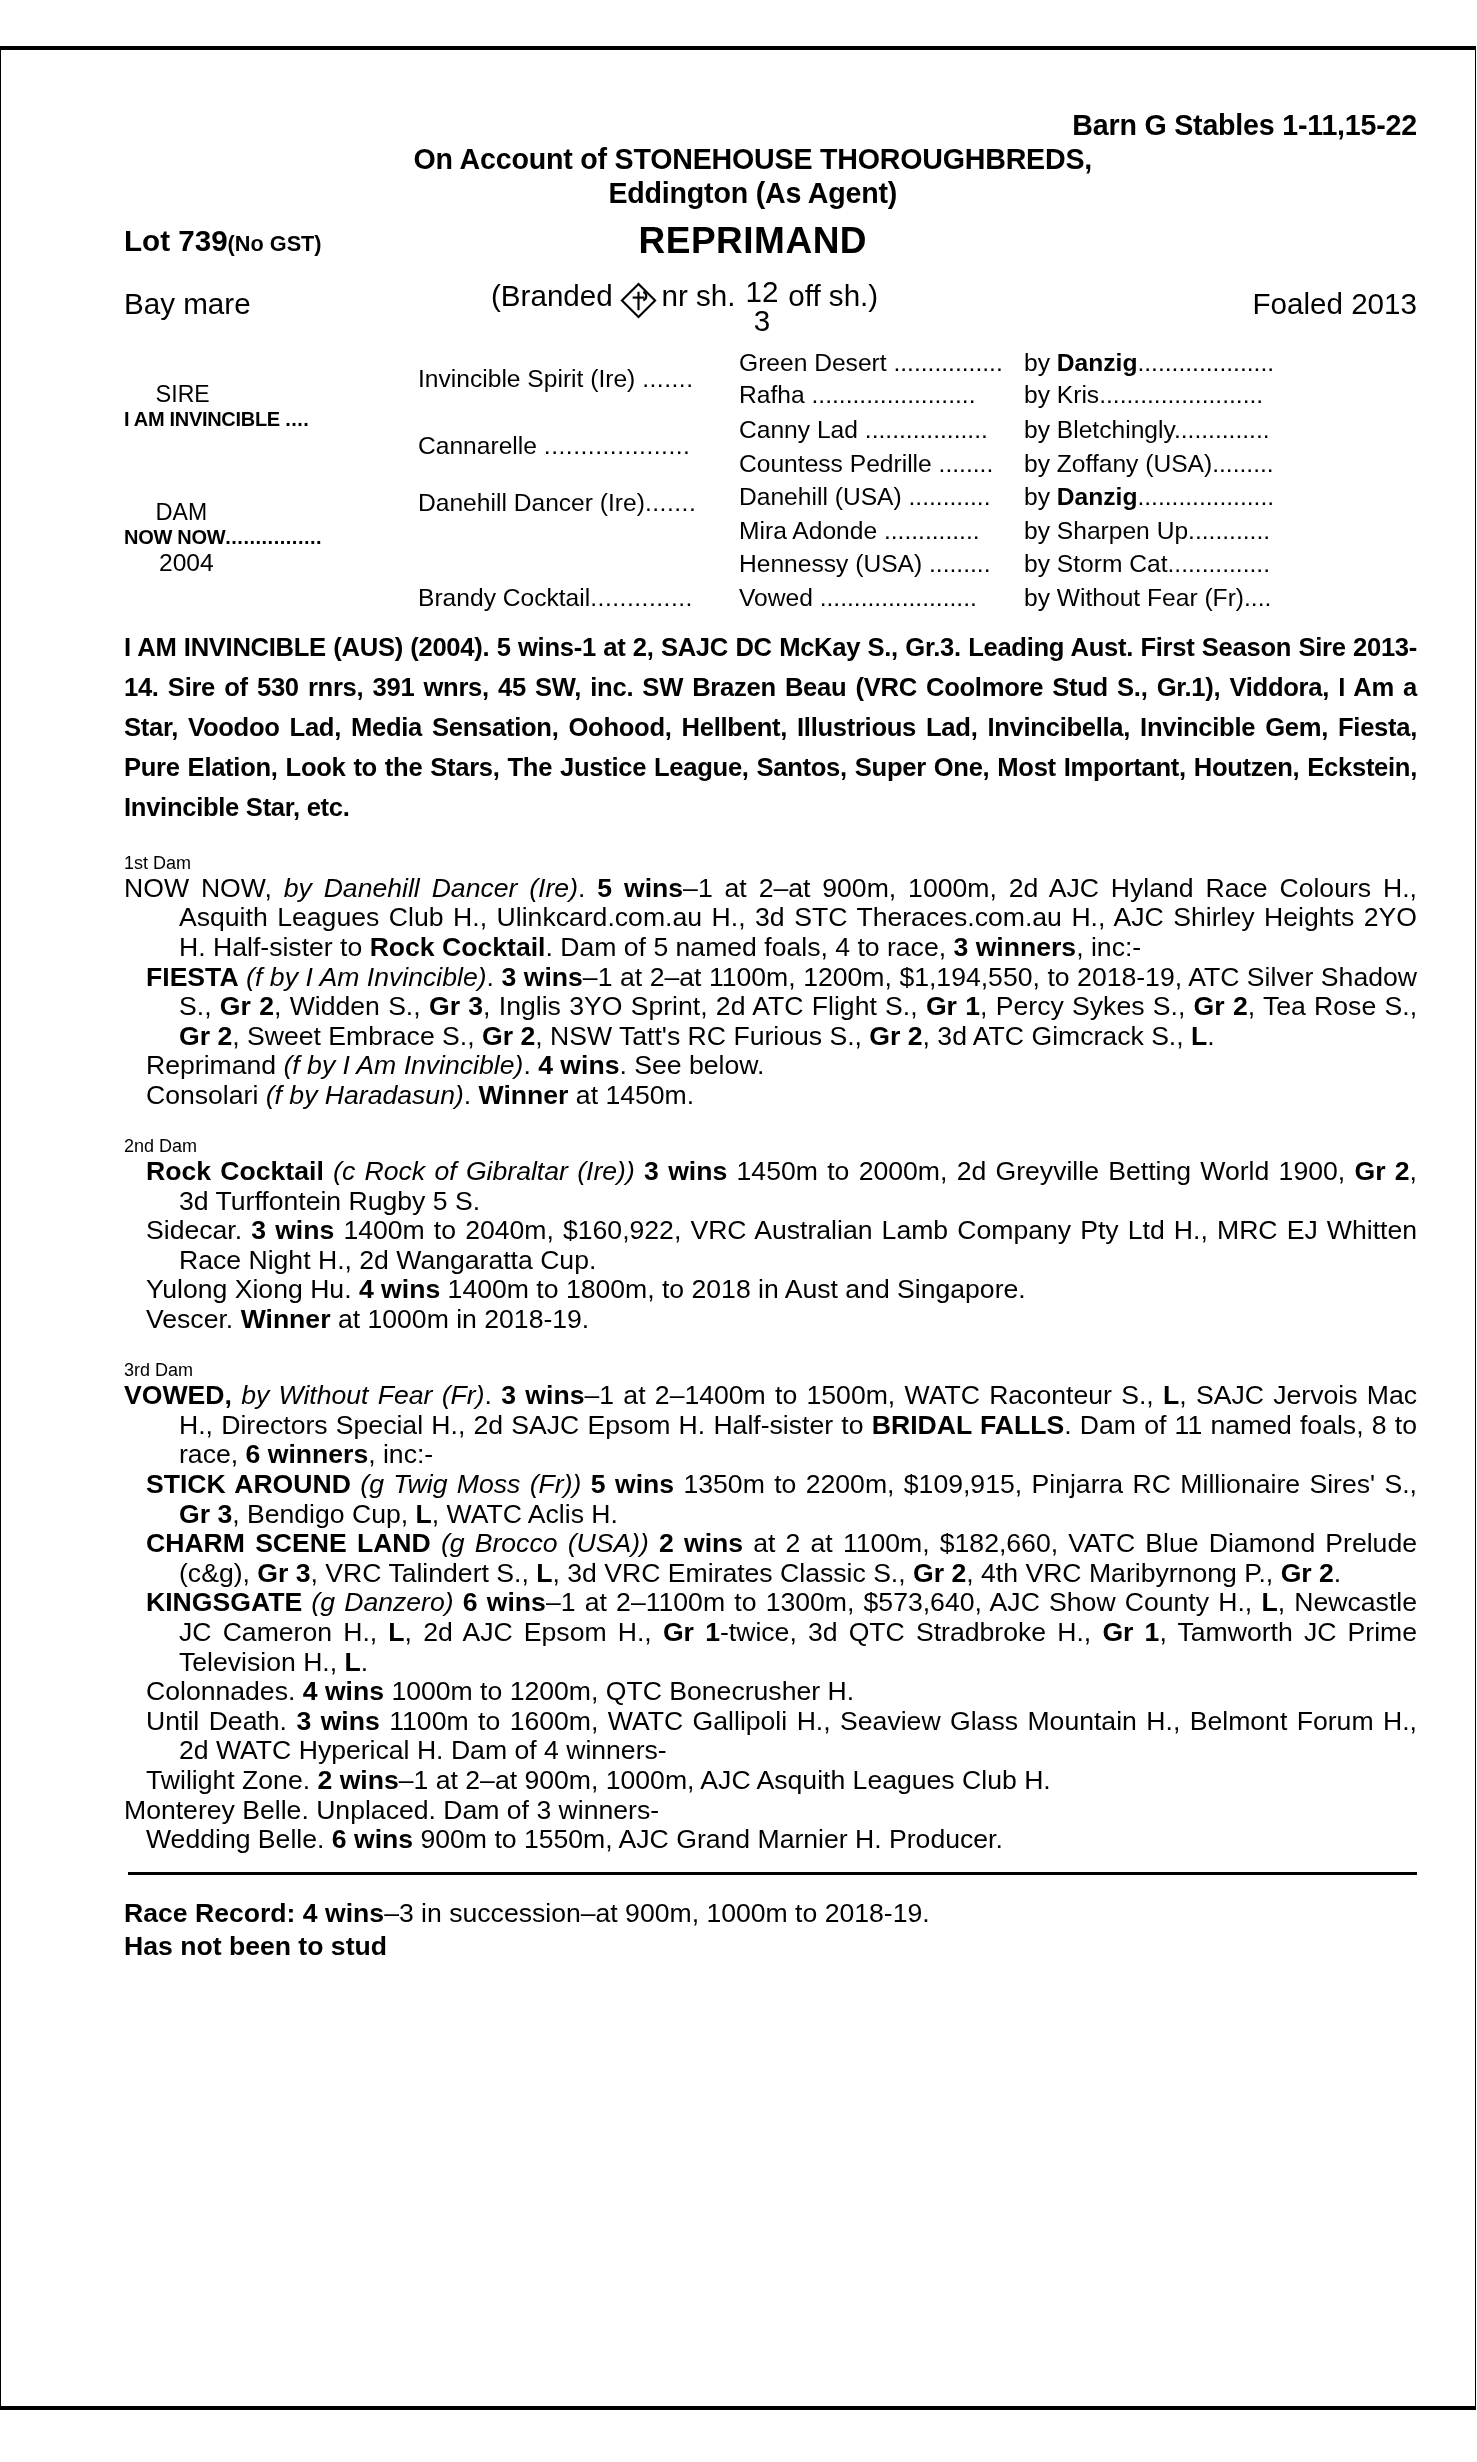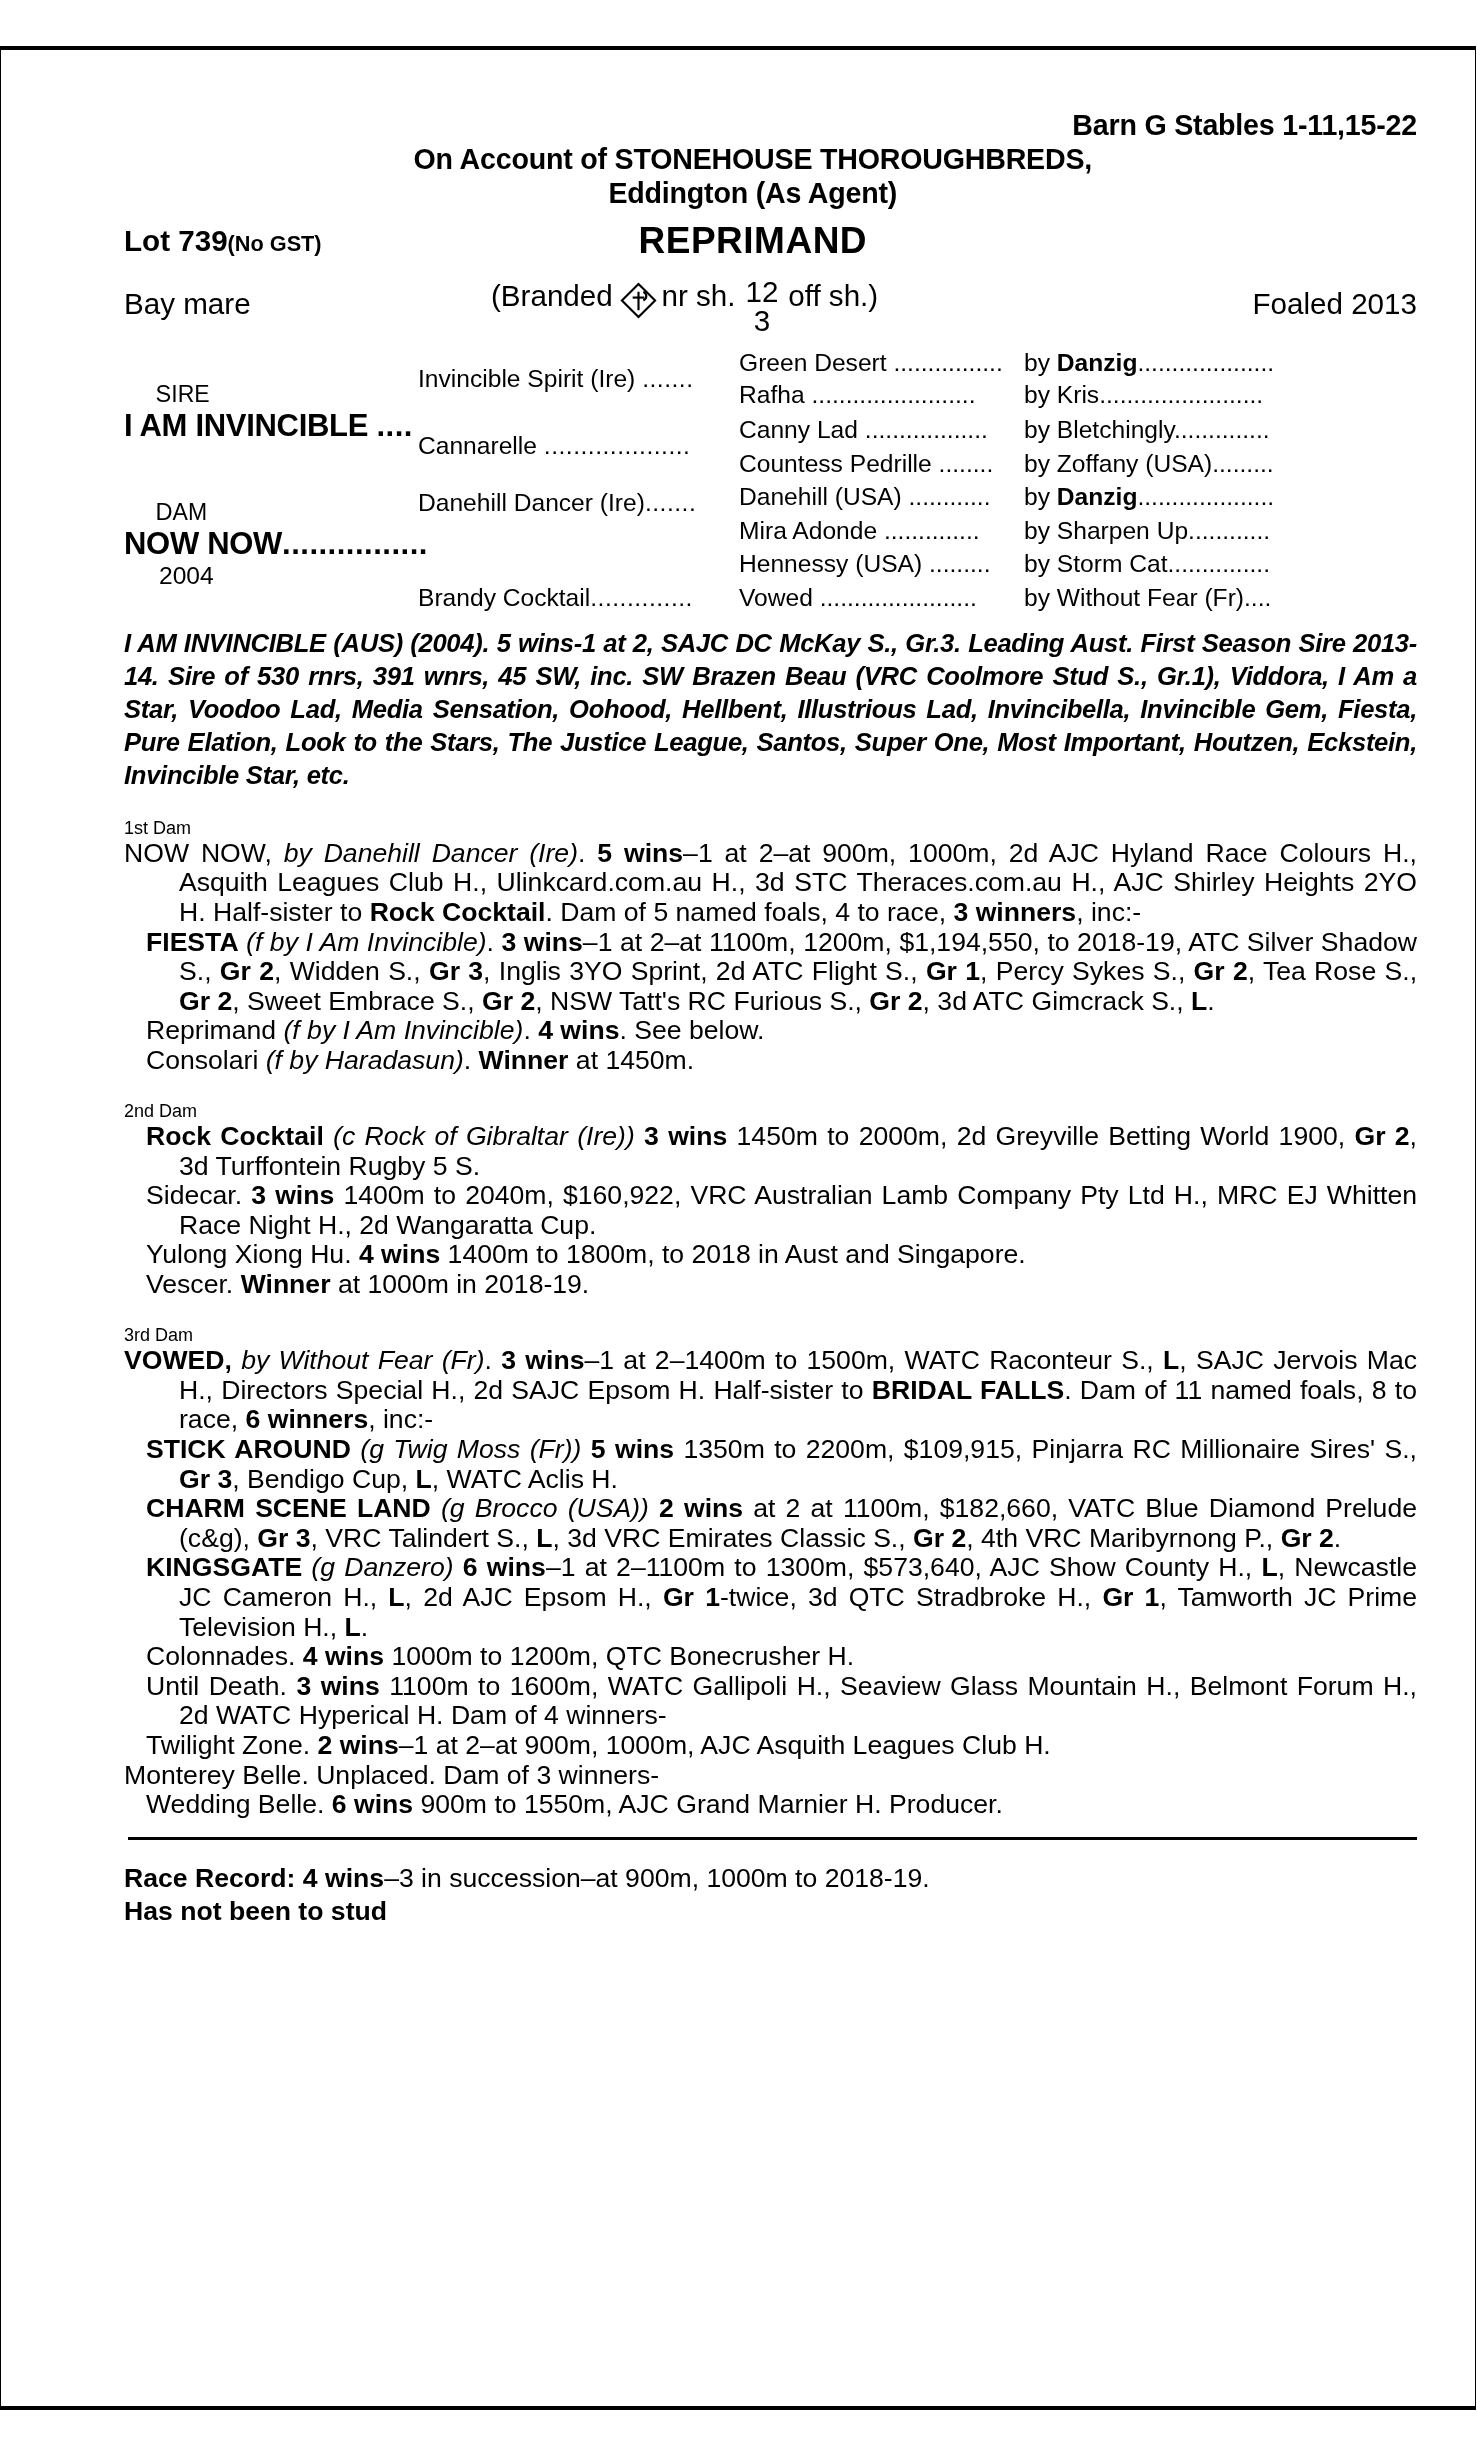--- a/index.html
+++ b/index.html
@@ -152,21 +152,21 @@
     left: 1024px;
     width: 394px;
   }
   .ped .sire-label, .ped .dam-label {
     font-size: 23.6px;
     padding-left: 31.5px;
   }
   .ped .sire-label .sc, .ped .dam-label .sc { font-size: 23px; }
   .ped .sire-name, .ped .dam-name {
     font-weight: bold;
-    font-size: 31px;
+    font-size: 20px;
     letter-spacing: -0.3px;
     white-space: nowrap;
   }
   .ped .dam-year { padding-left: 35px; }
   .ped .gp { white-space: nowrap; }
   .dots { letter-spacing: 0.5px; }
 
   .sire-block { position: absolute; top: 19.7px; left: 0; }
   .dam-block  { position: absolute; top: 138px; left: 0; }
 
@@ -181,23 +181,22 @@
   .c3-r4 { position: absolute; top: 89px;  left: 0; }
   .c3-r5 { position: absolute; top: 122px; left: 0; }
   .c3-r6 { position: absolute; top: 156px; left: 0; }
   .c3-r7 { position: absolute; top: 189px; left: 0; }
   .c3-r8 { position: absolute; top: 223px; left: 0; }
 
   
   .sire-para {
     margin: 7.9px 59px 0 124px;
     font-size: 25.6px;
-    font-style: italic;
-    font-weight: bold;
-    line-height: 33px;
+    font-weight: bold;
+    line-height: 40px;
     text-align: justify;
     text-align-last: left;
     letter-spacing: -0.3px;
   }
 
   
   .dam-head {
     margin: 25.6px 0 0 124px;
     font-weight: normal;
     font-size: 18px;

